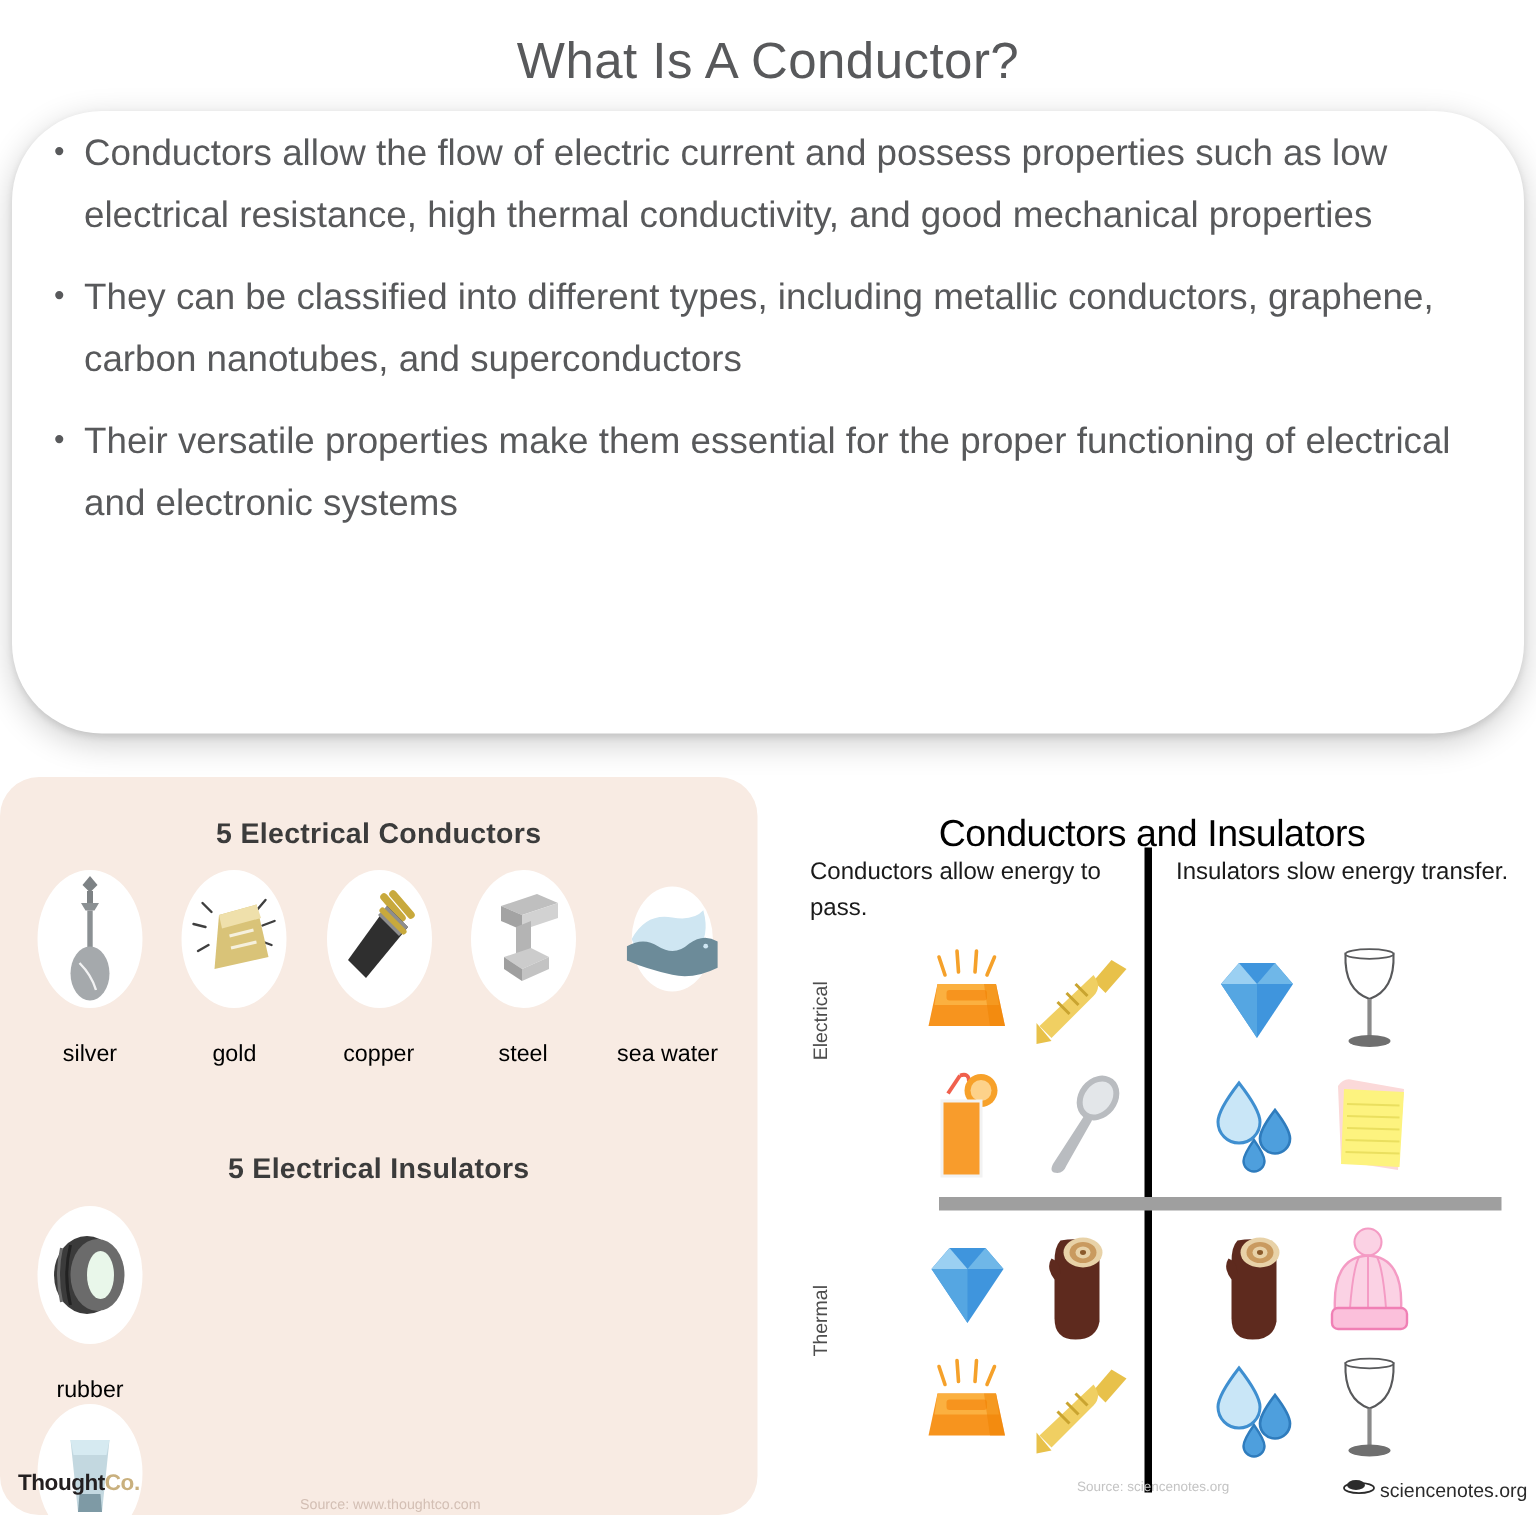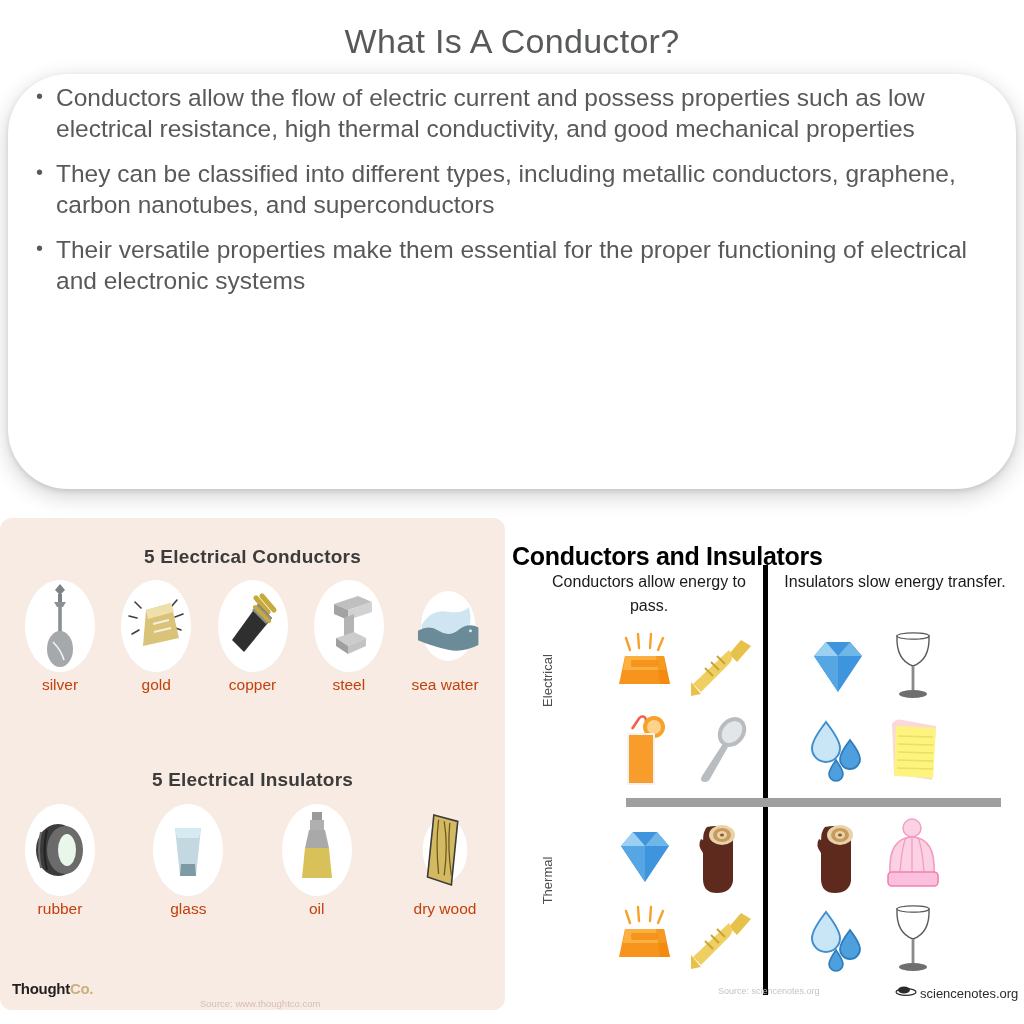--- a/index.html
+++ b/index.html
@@ -34,91 +34,91 @@
     letter-spacing:0.3px;
   }
   #bullet-list{
     position:absolute;left:34px;top:82px;width:960px;
     list-style:none;margin:0;padding:0;
   }
   #bullet-list li{
     position:relative;
     color:#58595b;
     font-size:24.5px;
-    line-height:31px;
+    line-height:41px;
     margin:0 0 14px 0;
     padding-left:22px;
   }
   #bullet-list li:before{
     content:"\2022";
     position:absolute;left:2px;top:-1px;
     font-size:20px;color:#58595b;
   }
 
   
   #left-panel{
     position:absolute;left:0px;top:518px;width:505px;height:492px;
     background:#f8ebe3;
-    border-radius:12px;
+    border-radius:26px;
     overflow:hidden;
   }
   .lp-heading{
     position:absolute;left:0;width:505px;text-align:center;
     font-size:19px;font-weight:bold;color:#3b3b3b;
     letter-spacing:0.2px;
   }
   #lp-heading-conductors{top:28px;}
   #lp-heading-insulators{top:251px;}
 
   .item-row{
     position:absolute;left:14px;width:477px;height:150px;
     display:flex;justify-content:space-between;align-items:flex-start;
   }
   #row-conductors{top:62px;}
-  #row-insulators{top:286px;}
+  #row-insulators{top:286px;flex-direction:column;}
 
   .item{
     width:92px;display:flex;flex-direction:column;align-items:center;
   }
   .item-disc{
     width:70px;height:92px;border-radius:50%/50%;
     background:#ffffff;
     display:flex;align-items:center;justify-content:center;
     position:relative;
   }
   .item-disc.nodisc{background:transparent;}
   .item-label{
-    margin-top:4px;
-    font-size:15.5px;color:#c2410c;white-space:nowrap;
+    margin-top:22px;
+    font-size:15.5px;color:#000000;white-space:nowrap;
   }
 
   
   #thoughtco-logo{
     position:absolute;left:12px;top:980px;
     font-size:15px;font-weight:bold;color:#231f20;
     letter-spacing:-0.3px;
   }
   #thoughtco-logo .co{color:#c9b07e;}
   #tc-source{
     position:absolute;left:200px;top:998px;
     font-size:9.5px;color:#d3bfb4;
   }
 
   
   #right-panel{
     position:absolute;left:512px;top:518px;width:512px;height:506px;
     background:#ffffff;
   }
   #rp-title{
-    position:absolute;left:0;top:24px;width:512px;text-align:left;
-    font-size:25px;font-weight:bold;color:#000000;letter-spacing:-0.3px;
+    position:absolute;left:0;top:24px;width:512px;text-align:center;
+    font-size:25px;font-weight:normal;color:#000000;letter-spacing:-0.3px;
   }
   .rp-sub{
     position:absolute;top:52px;
-    font-size:16px;color:#1a1a1a;text-align:center;line-height:24px;
+    font-size:16px;color:#1a1a1a;line-height:24px;
   }
   #rp-sub-left{left:28px;width:218px;}
   #rp-sub-right{left:272px;width:222px;}
 
   #rp-vline{
     position:absolute;left:251px;top:47px;width:5px;height:430px;
     background:#000000;
   }
   #rp-hline{
     position:absolute;left:114px;top:280px;width:375px;height:9px;

